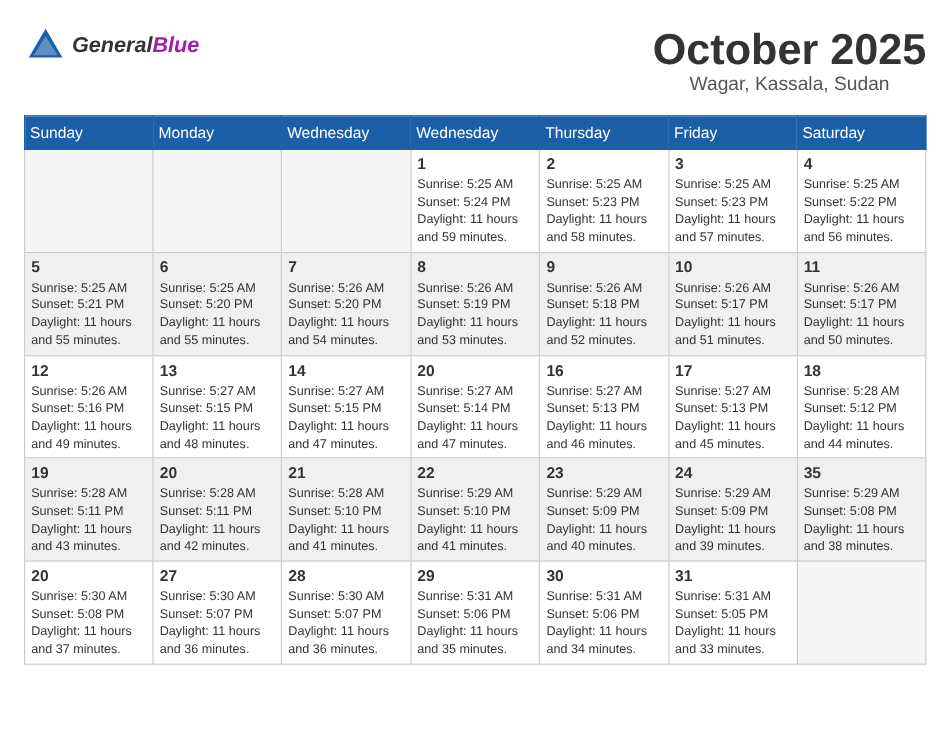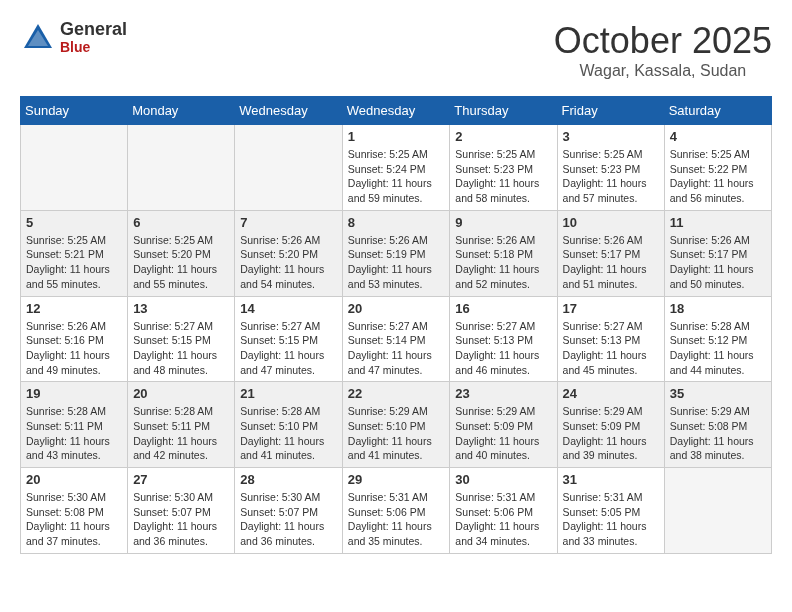--- a/index.html
+++ b/index.html
@@ -15,39 +15,39 @@
       justify-content: space-between;
       align-items: flex-start;
       margin-bottom: 16px;
     }
     .logo {
       display: flex;
       align-items: center;
     }
     .logo-text {
       display: flex;
-      flex-direction: column;
       line-height: 1.1;
+      font-style: italic;
     }
     .logo-general {
       font-size: 18px;
       font-weight: bold;
       color: #333;
     }
     .logo-blue {
-      font-size: 14px;
+      font-size: 18px;
       font-weight: bold;
-      color: #b91c1c;
+      color: #a21caf;
     }
     .title-block {
       text-align: right;
     }
     .month-title {
       font-size: 36px;
-      font-weight: normal;
+      font-weight: bold;
       color: #333;
     }
     .location {
       font-size: 16px;
       color: #555;
       text-align: center;
     }
     .calendar {
       width: 100%;
       border-collapse: collapse;

